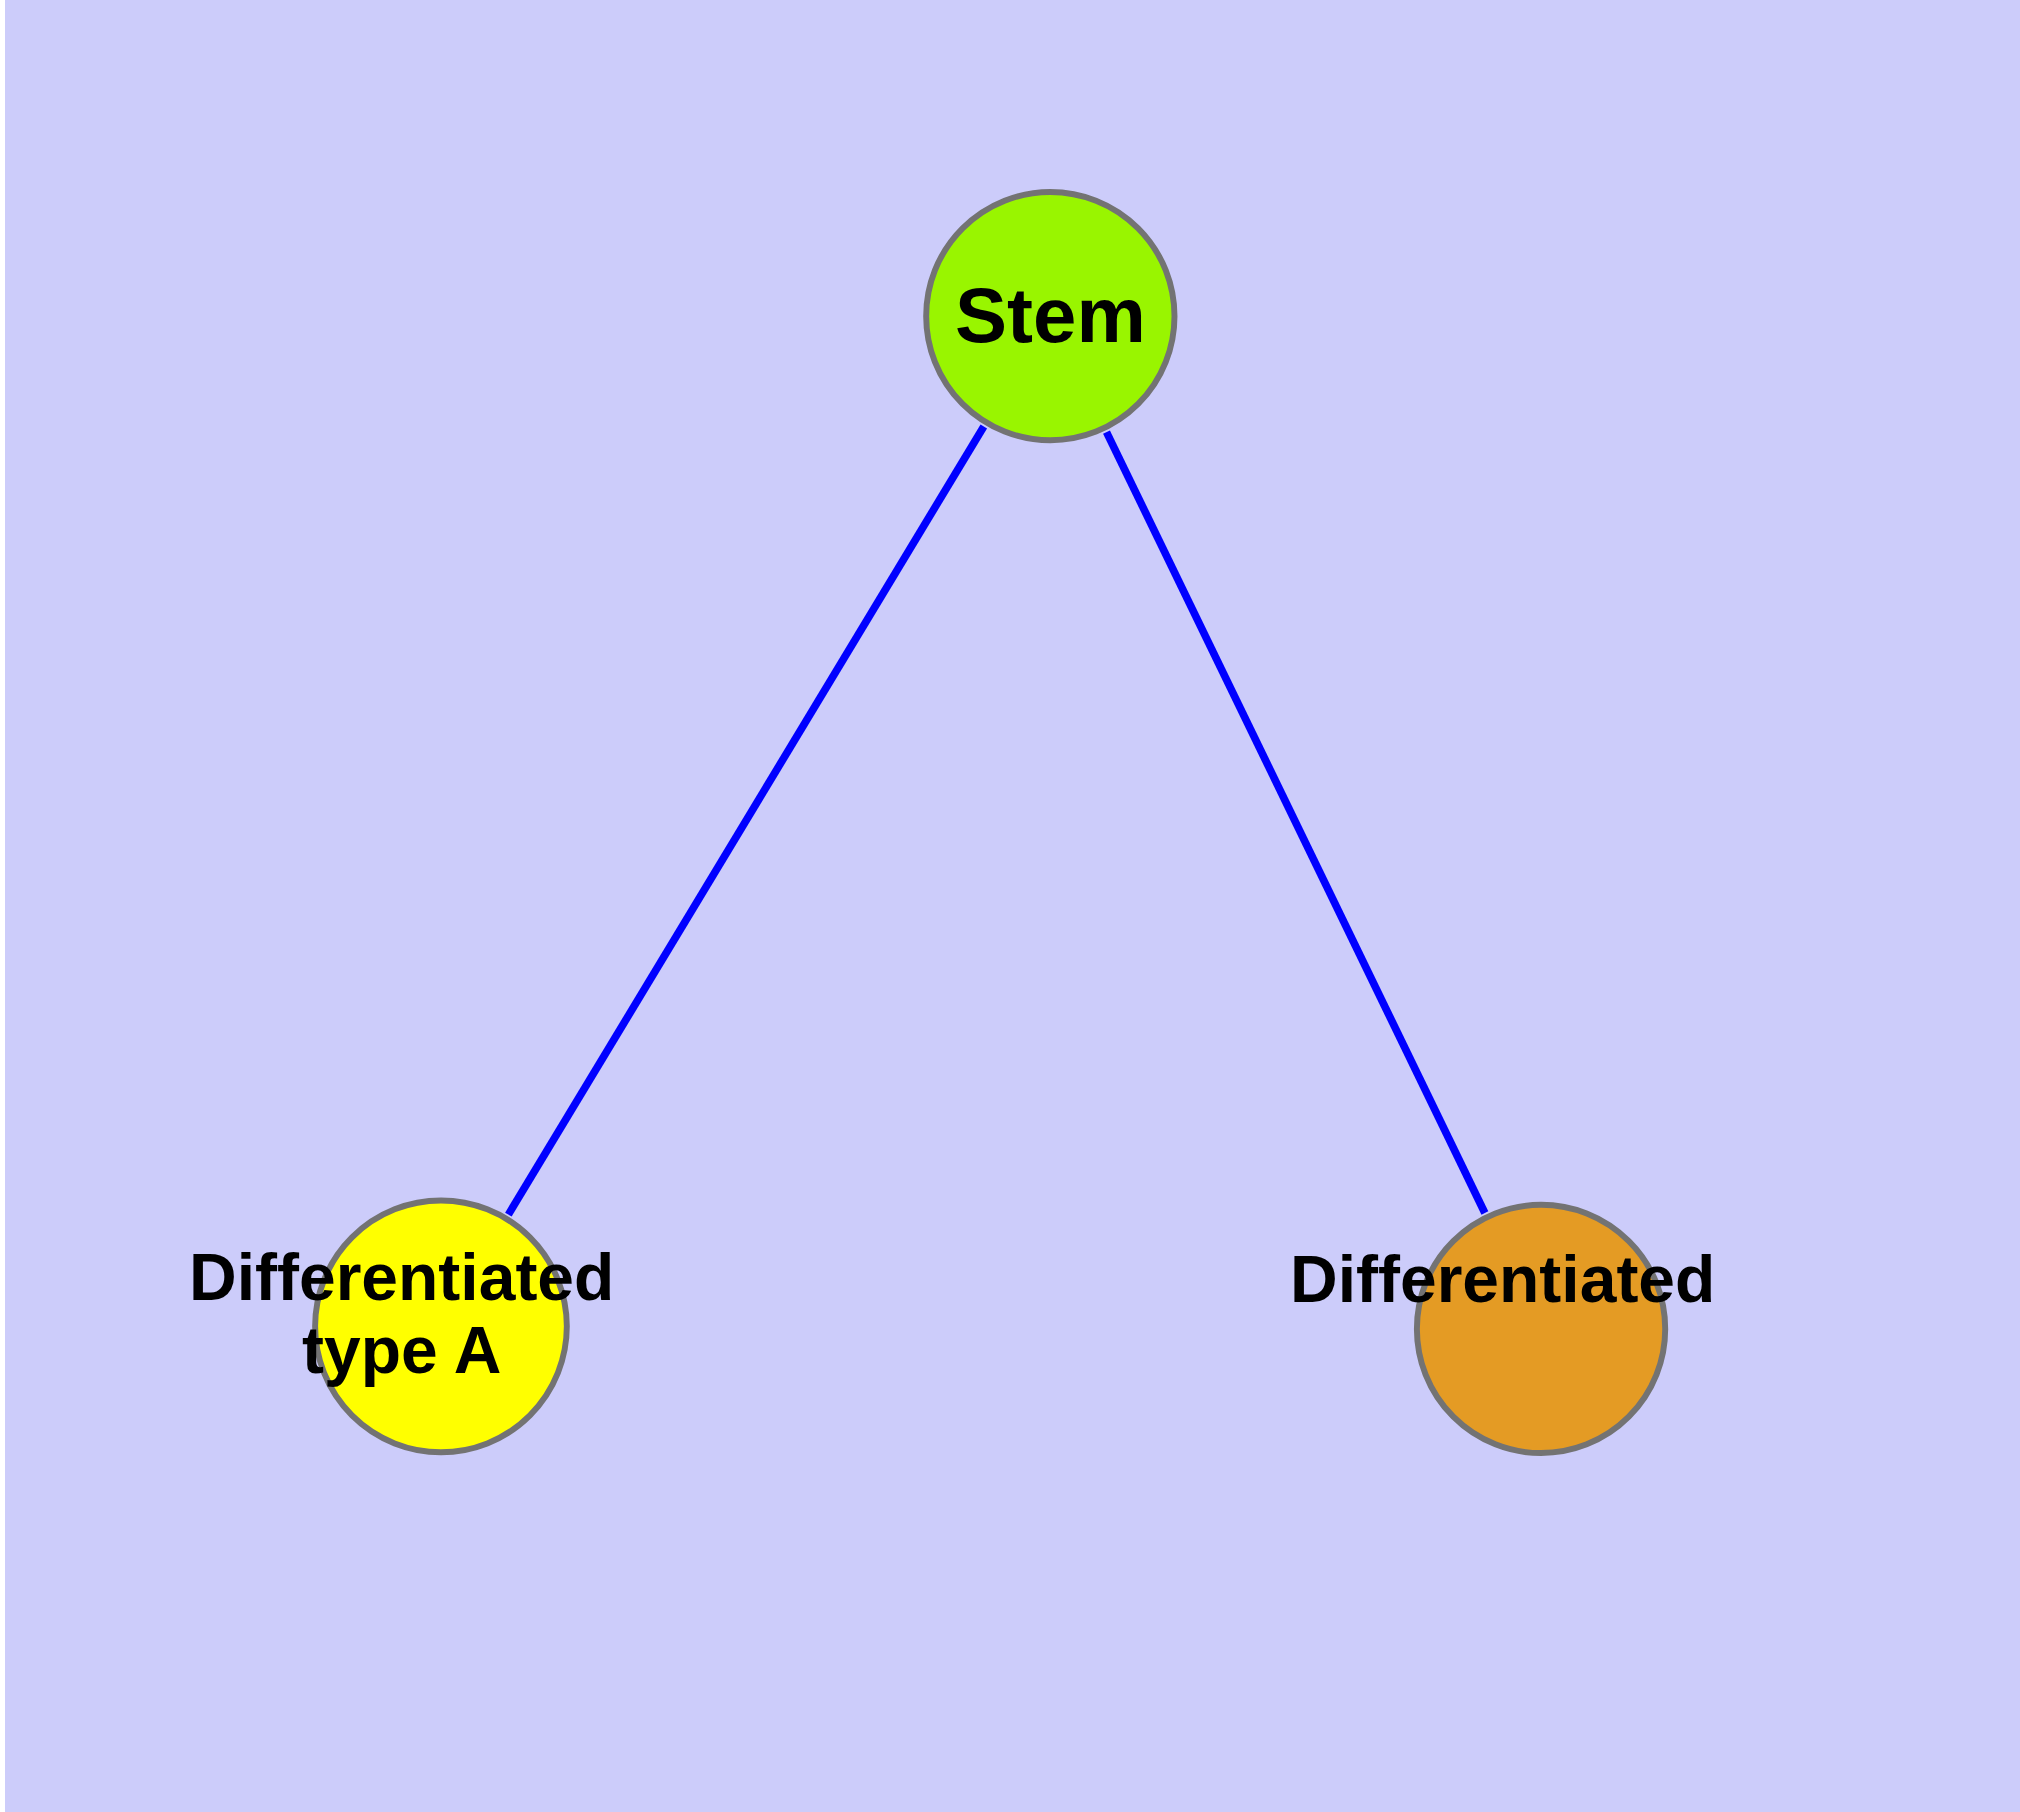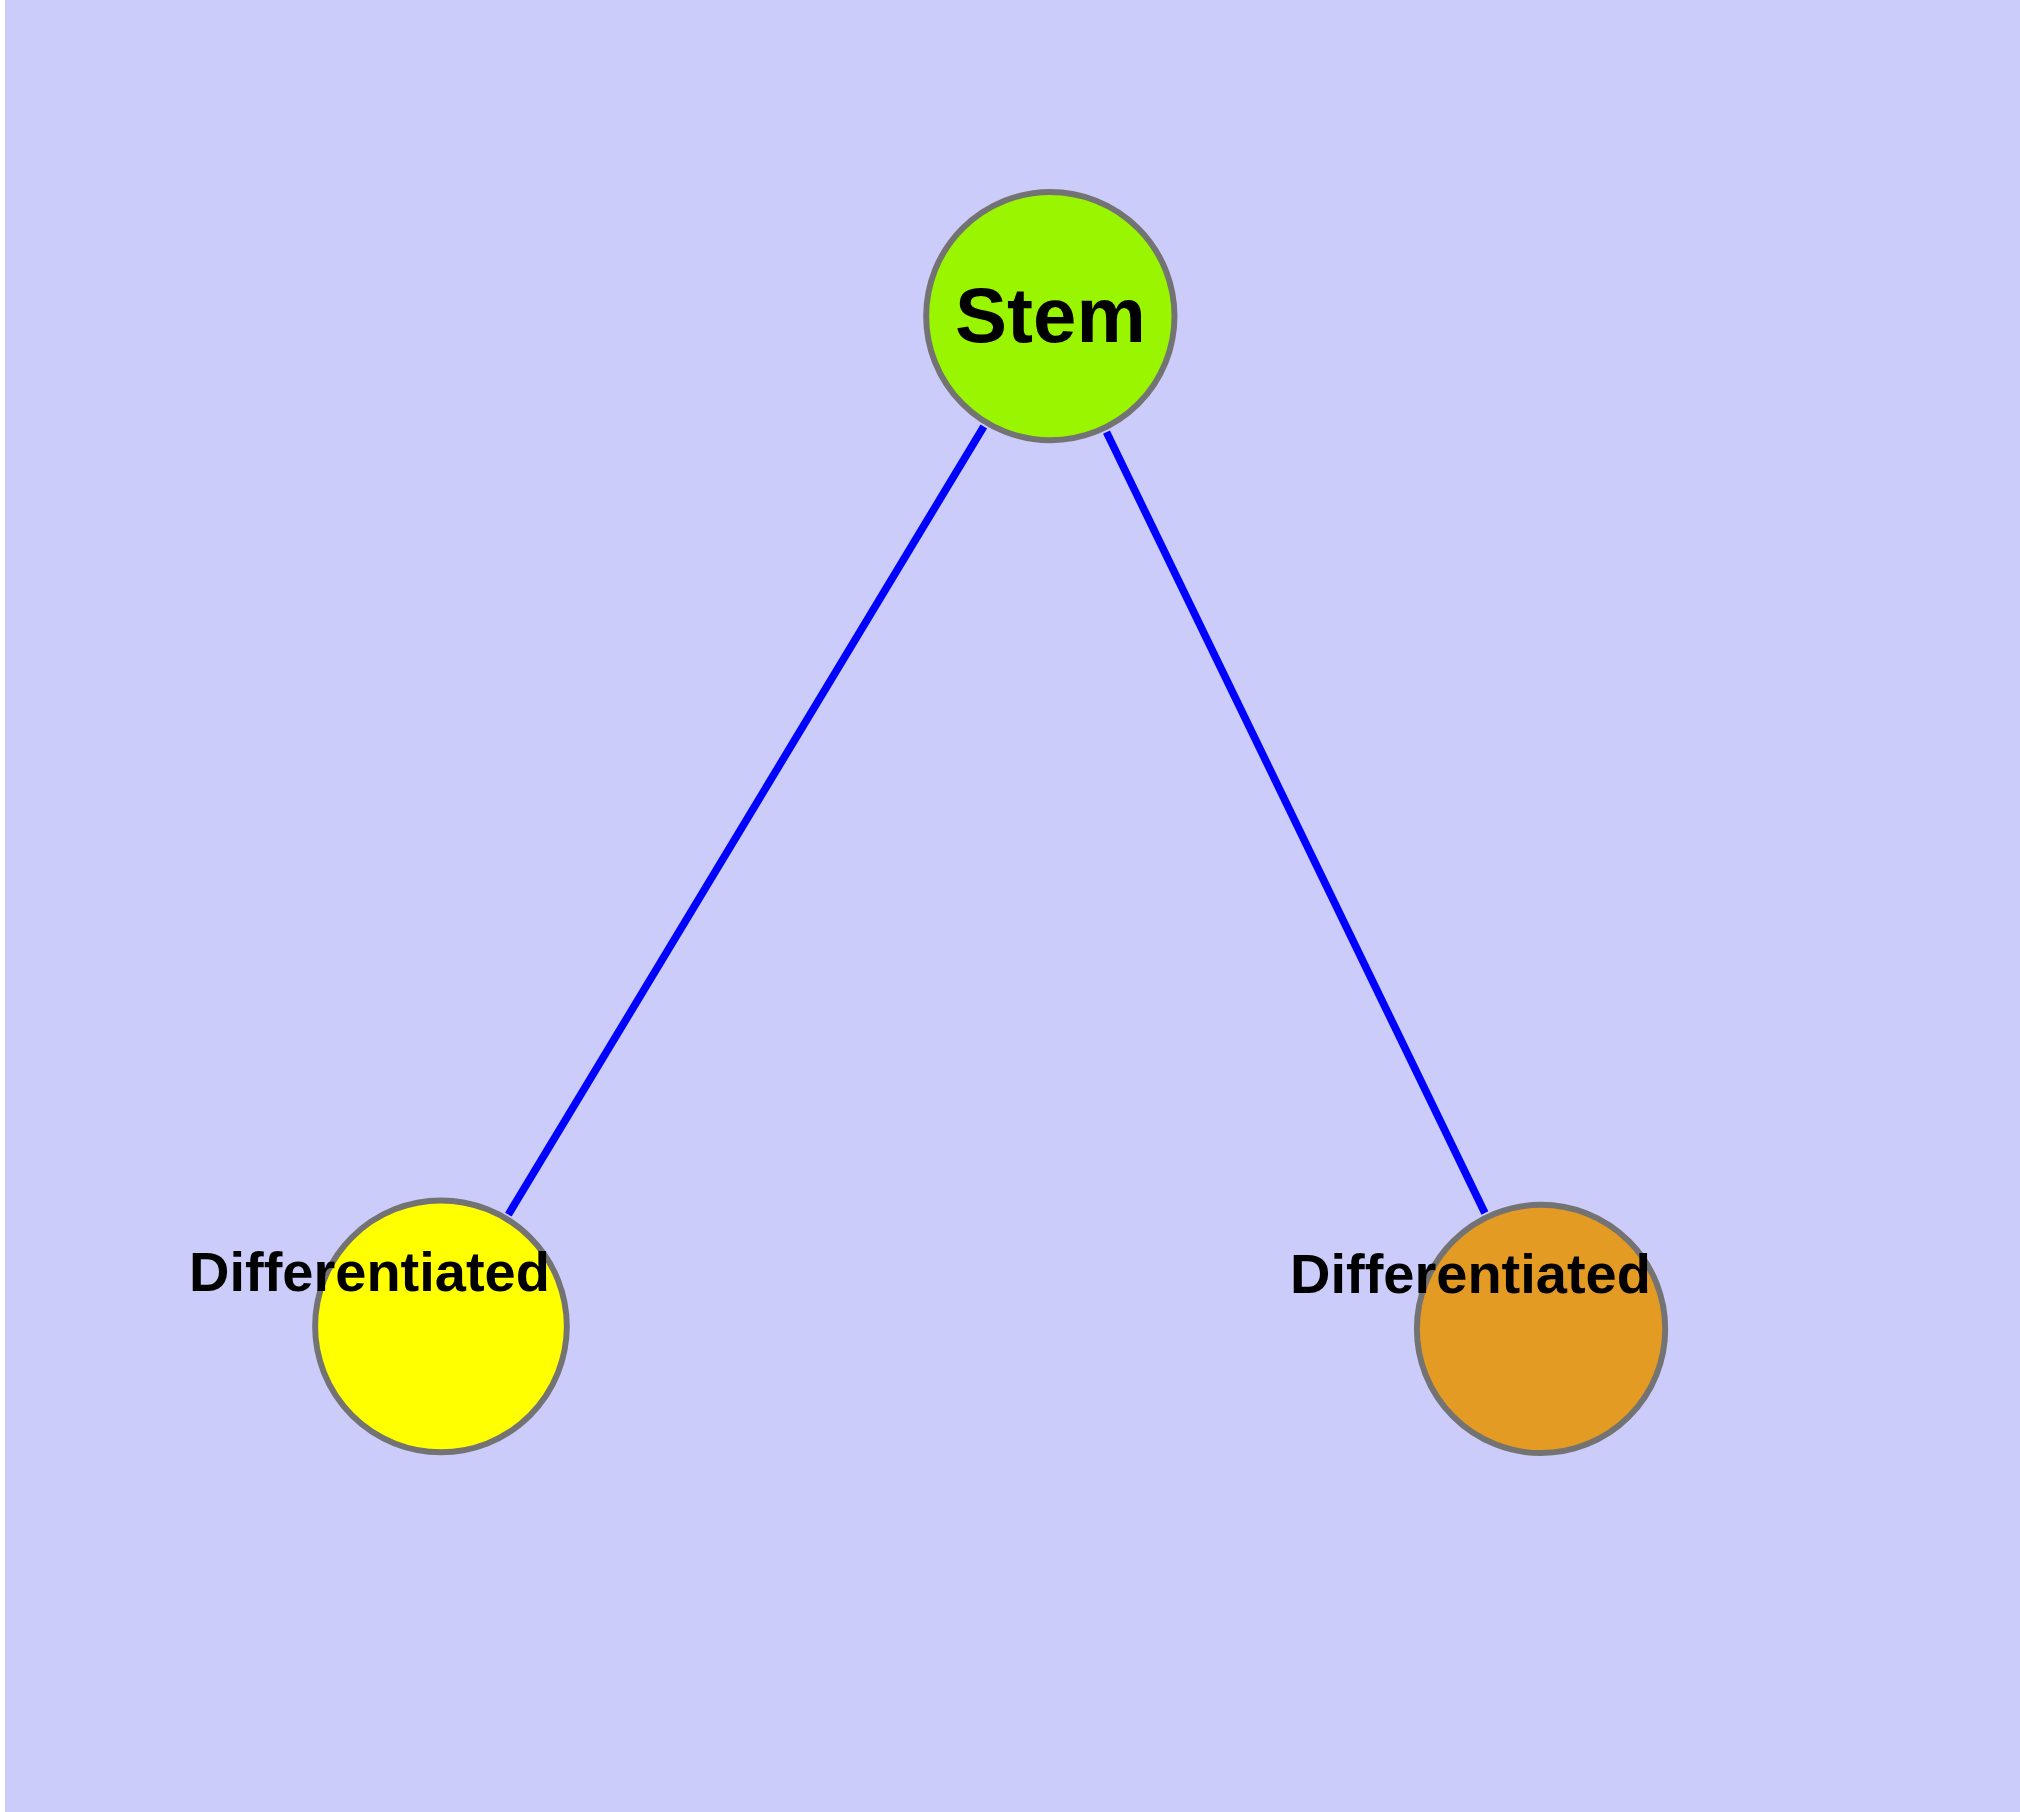--- a/index.html
+++ b/index.html
@@ -38,21 +38,21 @@
     font-weight: bold;
     line-height: 1.10;
     white-space: pre;
     pointer-events: none;
     -webkit-font-smoothing: antialiased;
   }
   .node-label.root {
     font-size: 78px;
   }
   .node-label.leaf {
-    font-size: 56px;
+    font-size: 66px;
   }
 </style>
 </head>
 <body>
 
 <div id="canvas">
 
   <div id="plot-bg"></div>
 
   <svg id="graph-svg" viewBox="0 0 2384 2138">
@@ -62,18 +62,18 @@
       </g>
     <g id="nodes-layer">
         <circle cx="1239" cy="373" r="146.5" fill="#99f500" stroke="#737373" stroke-width="7"></circle>
         <circle cx="520" cy="1565" r="148.5" fill="#ffff00" stroke="#737373" stroke-width="7"></circle>
         <circle cx="1818" cy="1568" r="146.5" fill="#e49b24" stroke="#737373" stroke-width="7"></circle>
       </g>
   </svg>
 
   <div id="labels-layer">
       <div class="node-label root" style="color: rgb(0, 0, 0); left: 955px; top: 273px;"><div>Stem</div></div>
-      <div class="node-label leaf" style="color: rgb(0, 0, 0); left: 189px; top: 1241px;"><div>Differentiated</div></div>
+      <div class="node-label leaf" style="color: rgb(0, 0, 0); left: 189px; top: 1241px;"><div>Differentiated</div><div>type A</div></div>
       <div class="node-label leaf" style="color: rgb(0, 0, 0); left: 1290px; top: 1243px;"><div>Differentiated</div></div>
     </div>
 
 </div>
 
 
 </body></html>

